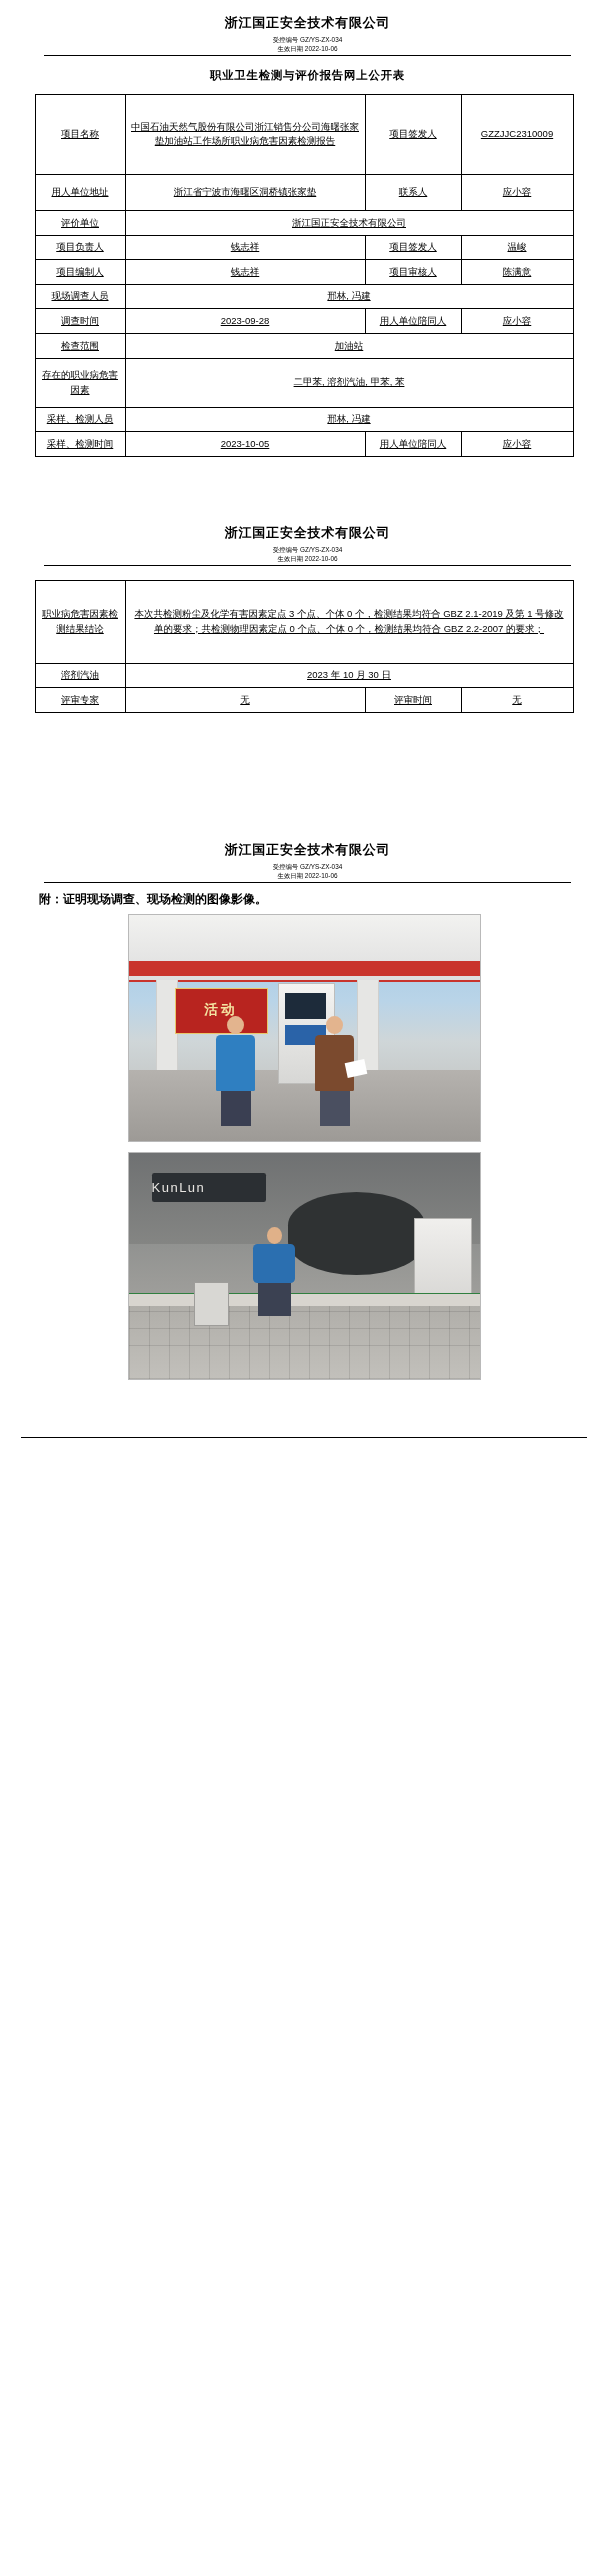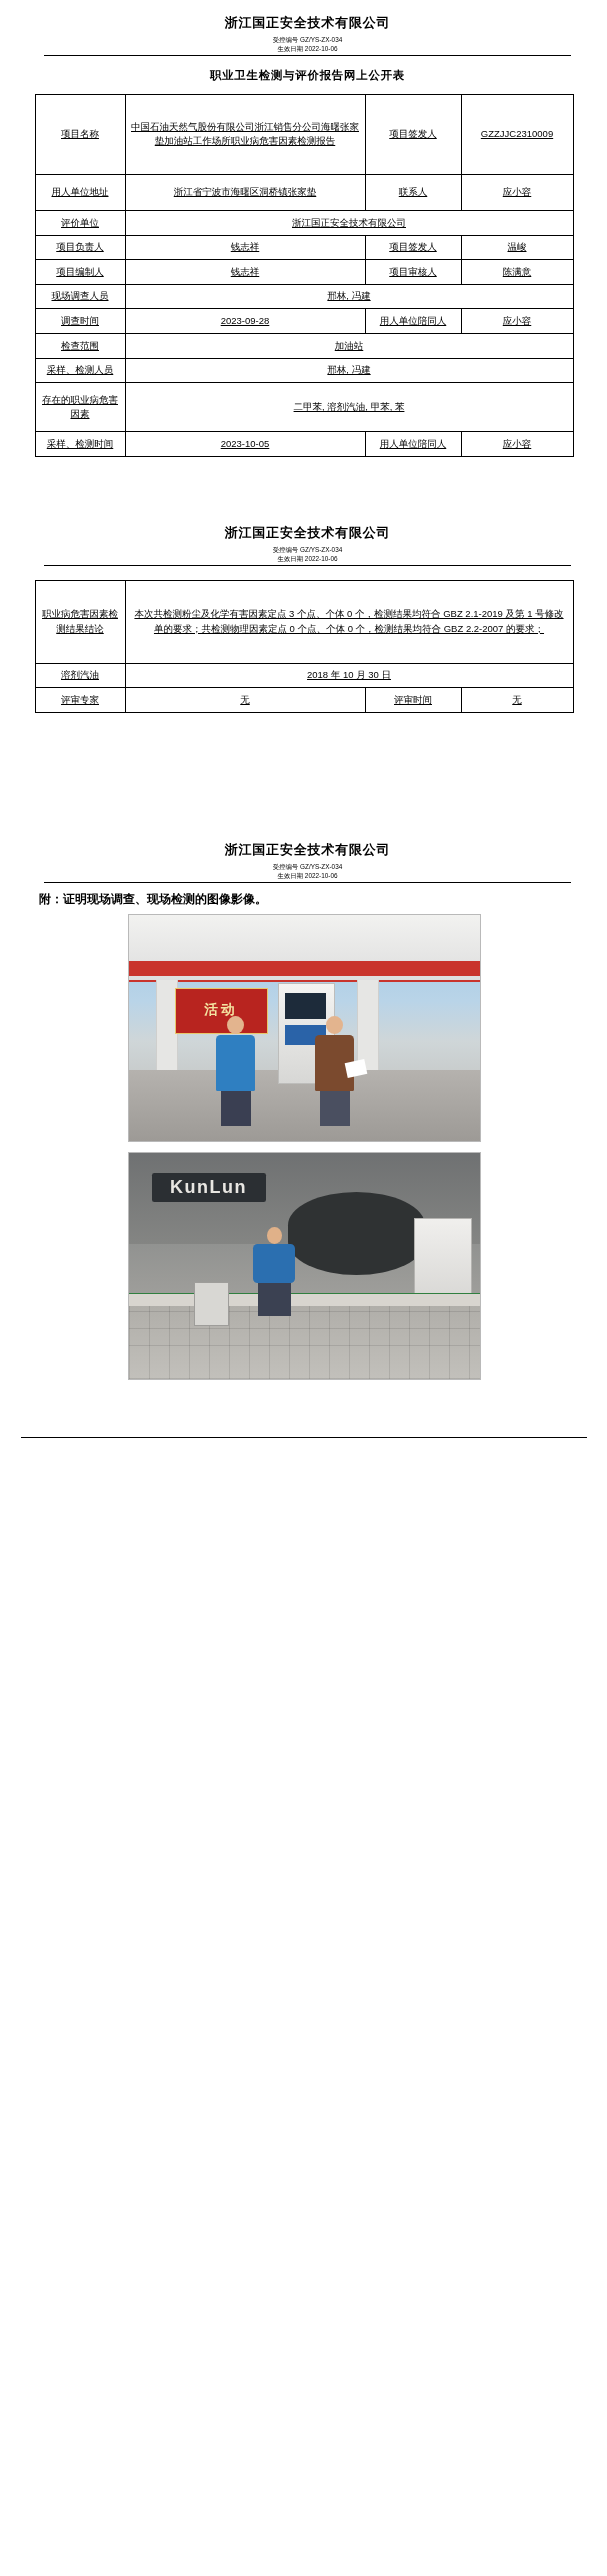--- a/index.html
+++ b/index.html
@@ -140,21 +140,21 @@
   .person .legs { width: 30px; height: 35px; margin: 0 auto; background: #3a3f52; }
   .person.blue { left: 82px; }
   .person.blue .body { background: #2f7fc1; }
   .person.brown { left: 181px; }
   .person.brown .body { background: #7b4a2e; }
   .person.brown .legs { background: #4a4f60; }
   .paper { position: absolute; left: 217px; bottom: 65px; width: 20px; height: 15px; background: #fff; transform: rotate(-12deg); }
   
   .p2-wall { position: absolute; left: 0; top: 0; width: 100%; height: 91px; background: linear-gradient(#6f7172, #848583); }
   .p2-logo { position: absolute; left: 23px; top: 20px; width: 114px; height: 29px; background: #2b2f33; border-radius: 2.3px; }
-  .p2-logo .txt { color: #e8e6e2; font-size: 18px; font-weight: bold; text-align: center; line-height: 29px; letter-spacing: 1.5px; }
+  .p2-logo .txt { color: #e8e6e2; font-size: 13px; font-weight: normal; text-align: left; line-height: 29px; letter-spacing: 1.5px; }
   .p2-tank { position: absolute; left: 159px; top: 39px; width: 137px; height: 83px; border-radius: 50%/40%; background: #2f3233; }
   .p2-pump { position: absolute; right: 7.6px; top: 65px; width: 56px; height: 114px; background: linear-gradient(#f0efed, #cfcecb); border: 0.8px solid #b4b3b0; }
   .p2-pump .red { position: absolute; left: 0; bottom: 0; width: 100%; height: 35px; background: #c6302a; }
   .p2-curb { position: absolute; left: 0; bottom: 73px; width: 100%; height: 12px; background: #d8d5cf; border-top: 1.5px solid #2f7f3f; }
   .p2-ground { position: absolute; left: 0; bottom: 0; width: 100%; height: 73px;
     background:
       repeating-linear-gradient(90deg, rgba(0,0,0,.10) 0 0.8px, transparent 0.8px 20px),
       repeating-linear-gradient(0deg, rgba(0,0,0,.10) 0 0.8px, transparent 0.8px 16.7px),
       linear-gradient(#b0aea9, #c2c0bb);
   }
@@ -226,26 +226,26 @@
         <td class="label">调查时间</td>
         <td>2023-09-28</td>
         <td class="label">用人单位陪同人</td>
         <td>应小容</td>
       </tr>
       <tr>
         <td class="label">检查范围</td>
         <td colspan="3">加油站</td>
       </tr>
       <tr>
+        <td class="label" style="height:39px">存在的职业病危害因素</td>
+        <td colspan="3">二甲苯, 溶剂汽油, 甲苯, 苯</td>
+      </tr>
+      <tr>
         <td class="label">采样、检测人员</td>
         <td colspan="3">邢林, 冯建</td>
-      </tr>
-      <tr>
-        <td class="label" style="height:39px">存在的职业病危害因素</td>
-        <td colspan="3">二甲苯, 溶剂汽油, 甲苯, 苯</td>
       </tr>
       <tr>
         <td class="label">采样、检测时间</td>
         <td>2023-10-05</td>
         <td class="label">用人单位陪同人</td>
         <td>应小容</td>
       </tr>
     </tbody>
   </table>
 
@@ -265,21 +265,21 @@
       <col style="width:96px">
       <col style="width:112px">
     </colgroup>
     <tbody>
       <tr>
         <td class="label" style="height:73px">职业病危害因素检测结果结论</td>
         <td colspan="3" class="left">本次共检测粉尘及化学有害因素定点 3 个点、个体 0 个，检测结果均符合 GBZ 2.1-2019 及第 1 号修改单的要求；共检测物理因素定点 0 个点、个体 0 个，检测结果均符合 GBZ 2.2-2007 的要求；</td>
       </tr>
       <tr>
         <td class="label">溶剂汽油</td>
-        <td colspan="3">2018 年 10 月 30 日</td>
+        <td colspan="3">2023 年 10 月 30 日</td>
       </tr>
       <tr>
         <td class="label">评审专家</td>
         <td>无</td>
         <td class="label">评审时间</td>
         <td>无</td>
       </tr>
     </tbody>
   </table>
 

